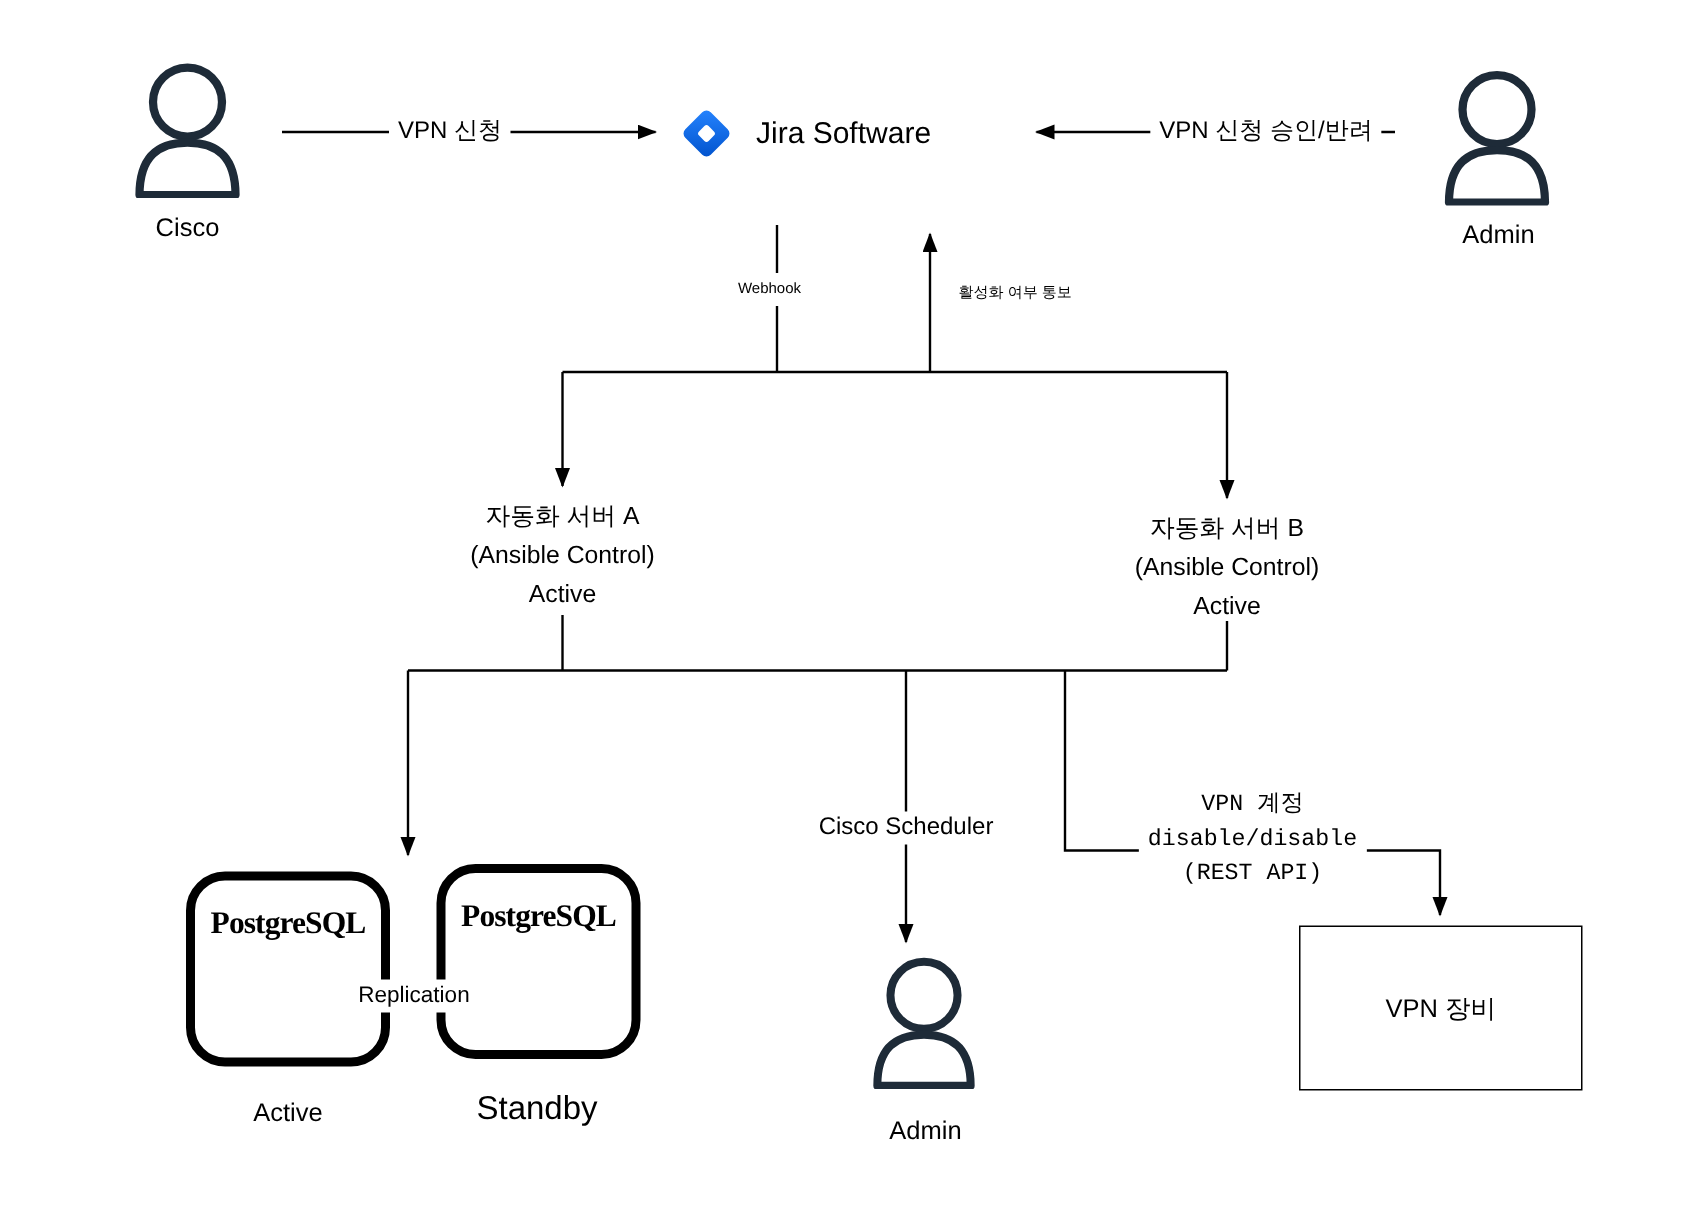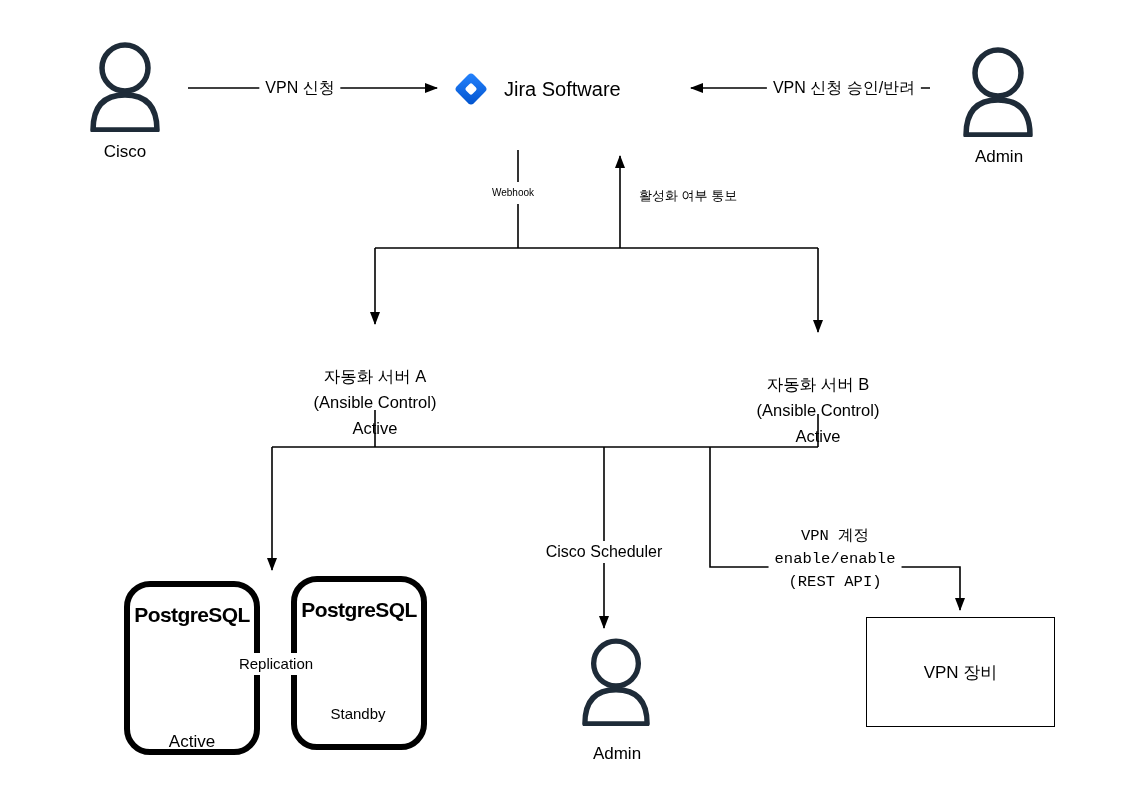--- a/index.html
+++ b/index.html
@@ -26,27 +26,28 @@
   .lbl {
     position:absolute;
     transform:translateX(-50%);
     white-space:nowrap;
     font-size:16px;
     line-height:20px;
     text-align:center;
   }
   .lbl.no-center { transform:none; text-align:right; }
   .onwire { background:var(--background,#fff); padding:1px 6px; }
-  .node-text { line-height:26px; font-size:16.5px;margin-top:32px; }
+  .node-text { line-height:26px; font-size:16.5px; }
   .pg-box {
     position:absolute;
-    width:136px; height:174px;
+    width:136px; height:130px;
     border:6px solid var(--line,#000);
     border-radius:26px;
     background:var(--background,#fff);
+    font-family:Liberation Serif, serif;
   }
   .pg-wordmark {
     display:block;
     padding-top:16px;
     text-align:center;
     font-weight:bold;
     font-size:21px;
     letter-spacing:-0.6px;
   }
   .vpn-box {
@@ -108,51 +109,51 @@
       </linearGradient>
     </defs>
     <rect x="10" y="10" width="24" height="24" rx="4" transform="rotate(45 22 22)" fill="url(#jg)"></rect>
     <rect x="17.5" y="17.5" width="9" height="9" rx="2" transform="rotate(45 22 22)" fill="#ffffff"></rect>
   </svg>
   <div class="lbl no-center" style="left:504px;top:79px;font-size:20px">Jira Software</div>
 
   <div class="lbl onwire" style="left:300px;top:77px">VPN 신청</div>
   <div class="lbl onwire" style="left:844px;top:77px">VPN 신청 승인/반려</div>
   <div class="lbl onwire" style="left:513px;top:182px;font-size:10px">Webhook</div>
-  <div class="lbl no-center onwire" style="left:633px;top:185px;font-size:13px">활성화 여부 통보</div>
+  <div class="lbl no-center onwire" style="left:633px;top:185px;font-size:10px">활성화 여부 통보</div>
 
   <div class="lbl node-text" style="left:375px;top:331px">
     <div>자동화 서버 A</div>
     <div>(Ansible Control)</div>
     <div>Active</div>
   </div>
 
   <div class="lbl node-text" style="left:818px;top:339px">
     <div>자동화 서버 B</div>
     <div>(Ansible Control)</div>
     <div>Active</div>
   </div>
 
   <div class="lbl onwire" style="left:604px;top:541px">Cisco Scheduler</div>
 
   <div class="lbl multi onwire" style="left:835px;top:524px">
     <div>VPN 계정</div>
-    <div>enable/enable</div>
+    <div>disable/disable</div>
     <div>(REST API)</div>
   </div>
 
   <div class="pg-box" style="left:124px;top:581px">
     <span class="pg-wordmark">PostgreSQL</span>
   </div>
   <div class="pg-box" style="left:291px;top:576px">
     <span class="pg-wordmark">PostgreSQL</span>
   </div>
   <div class="lbl onwire" style="left:276px;top:653px;font-size:15px">Replication</div>
   <div class="lbl" style="left:192px;top:732px;font-size:17px">Active</div>
-  <div class="lbl" style="left:358px;top:704px;font-size:15px">Standby</div>
+  <div class="lbl" style="left:358px;top:729px;font-size:22px">Standby</div>
 
   <svg class="abs" style="left:581px;top:638px" width="70" height="88" viewBox="0 0 72 90">
     <circle class="person" cx="36" cy="26" r="23"></circle>
     <path class="person" d="M4 88 C4 62 17 53 36 53 C55 53 68 62 68 88 Z"></path>
   </svg>
   <div class="lbl" style="left:617px;top:744px;font-size:17px">Admin</div>
 
   <div class="vpn-box">
     <div>VPN 장비</div>
   </div>

